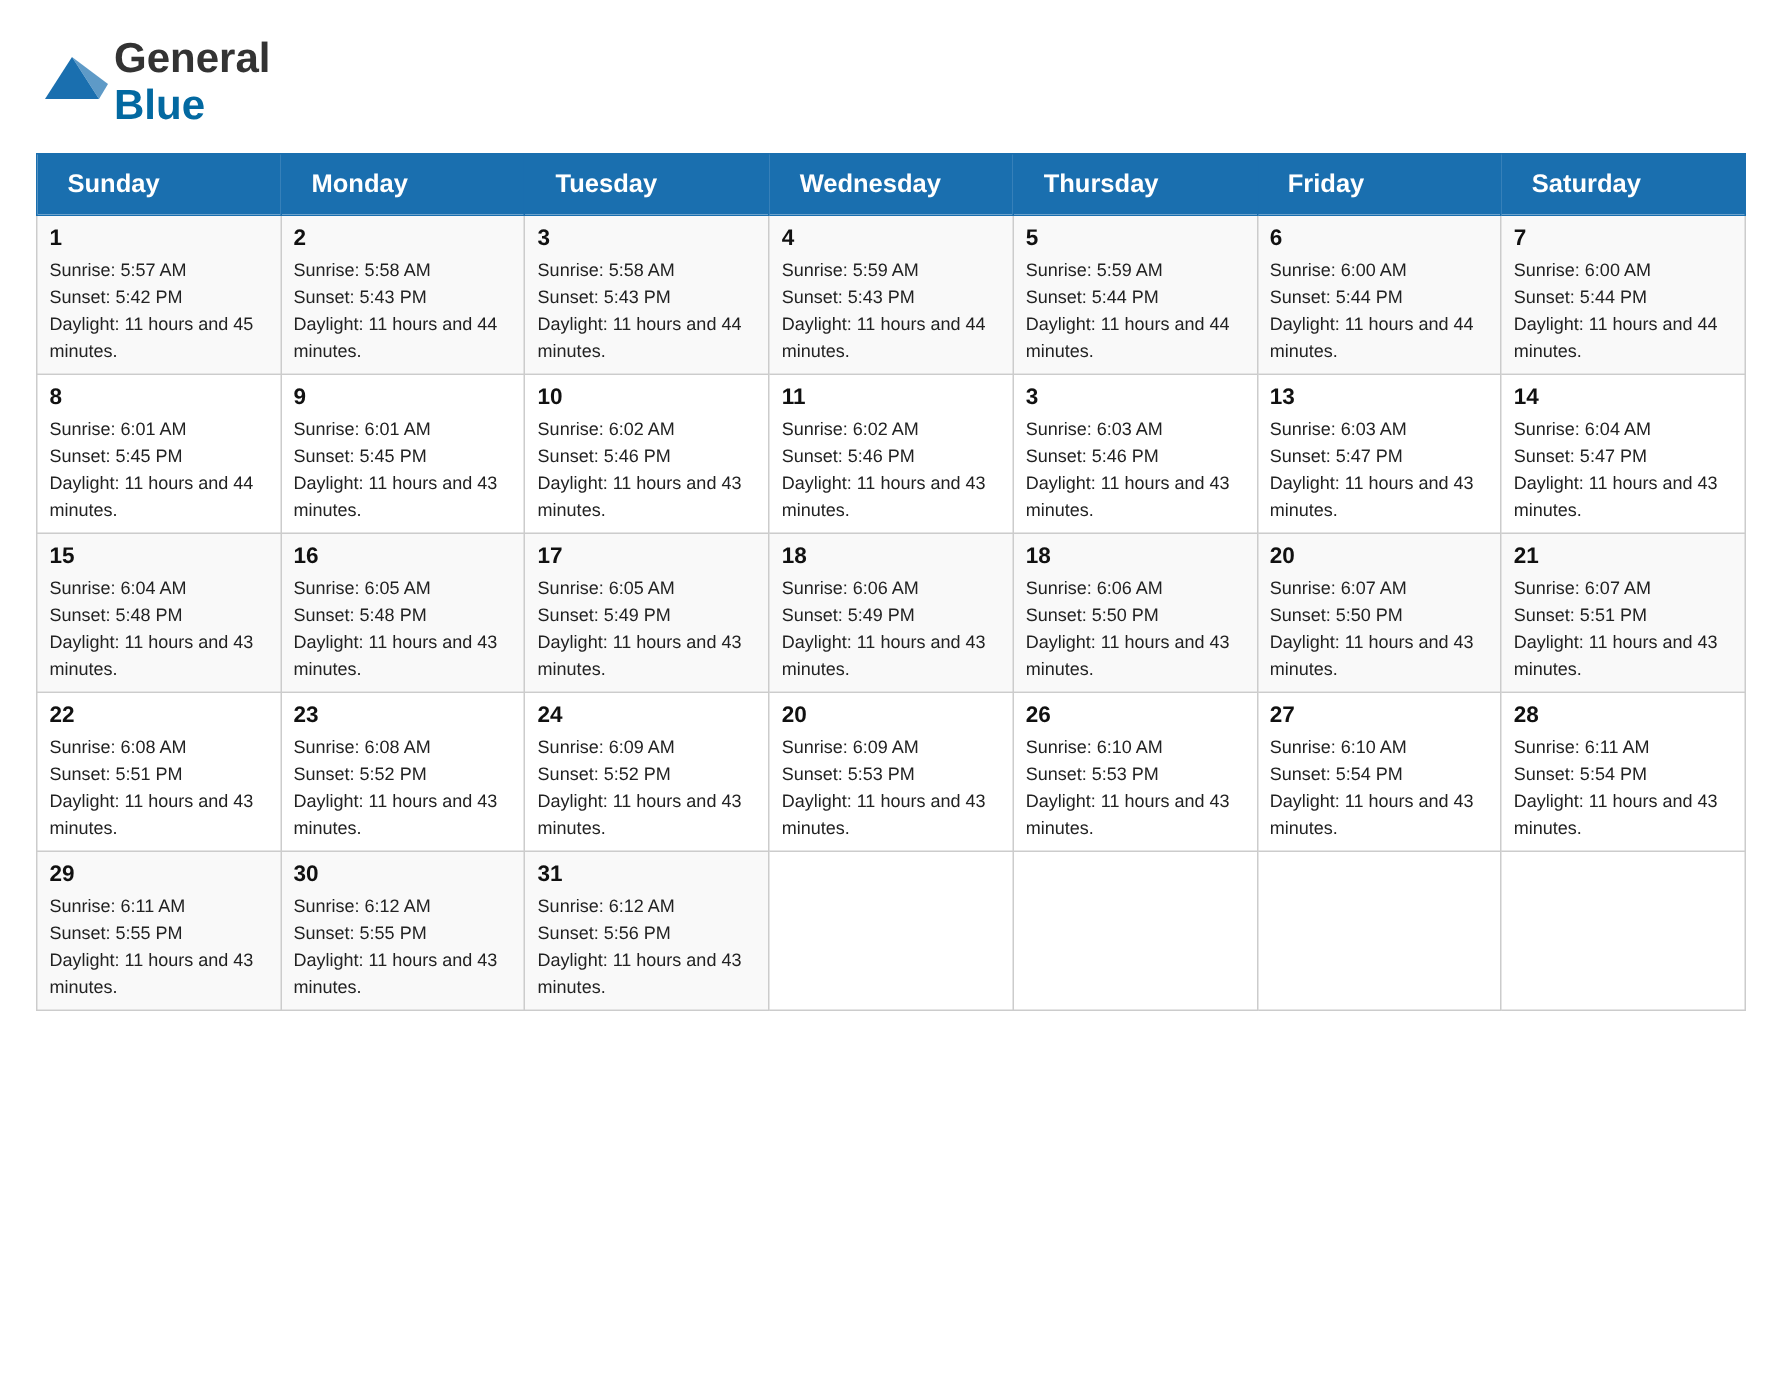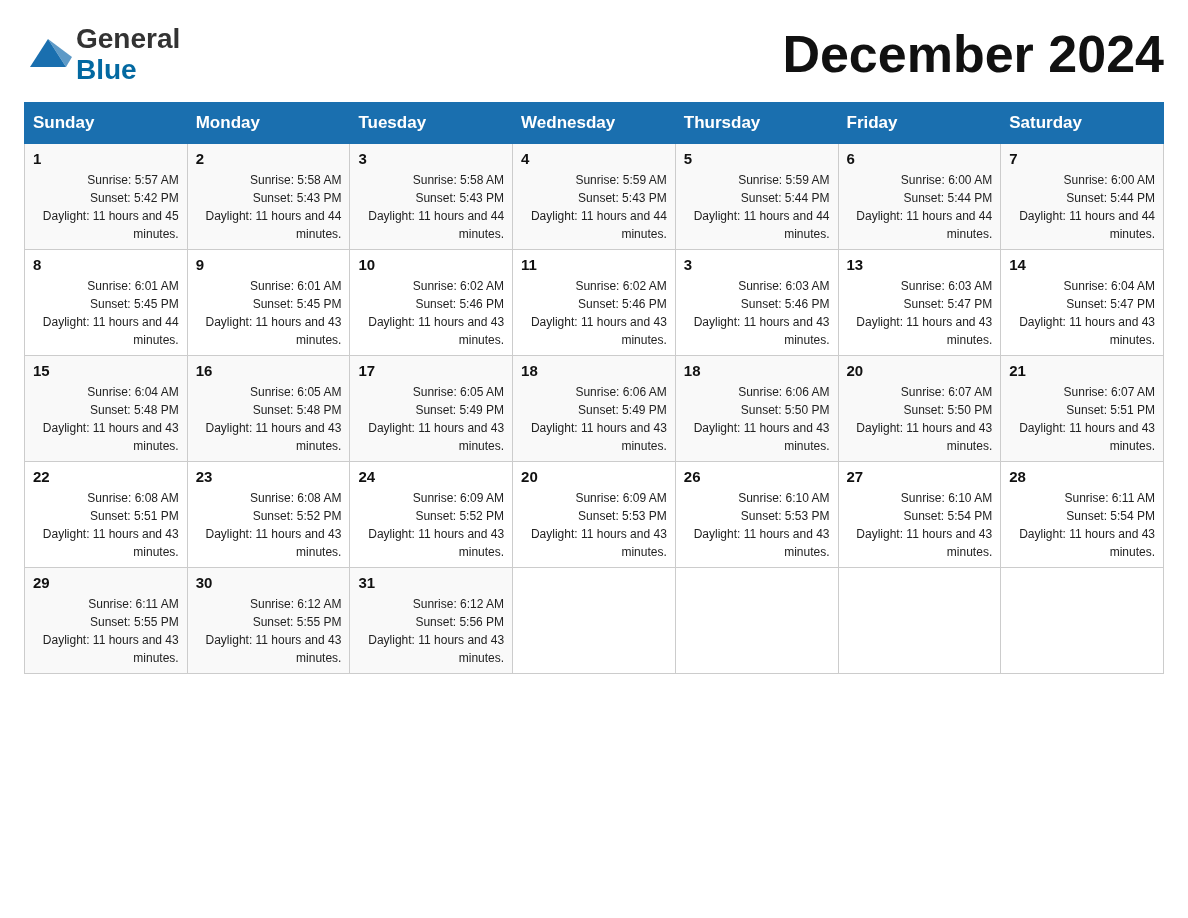--- a/index.html
+++ b/index.html
@@ -30,21 +30,21 @@
       margin-top: 4px;
     }
     table {
       width: 100%;
       border-collapse: collapse;
       table-layout: fixed;
     }
     thead tr th {
       background-color: #1a6faf;
       color: #fff;
-      padding: 10px 8px;
+      padding: 10px 20px;
       font-size: 17px;
       font-weight: bold;
       text-align: left;
       border: 1px solid #1a6faf;
     }
     tbody tr td {
       border: 1px solid #ccc;
       vertical-align: top;
       padding: 6px 8px;
       font-size: 12.5px;
@@ -54,21 +54,20 @@
     .day-number {
       font-size: 15px;
       font-weight: bold;
       margin-bottom: 4px;
       color: #111;
     }
     .day-info {
       font-size: 12px;
       color: #222;
       line-height: 1.5;
-      text-align: right;
     }
     tbody tr:nth-child(odd) td {
       background-color: #f9f9f9;
     }
     tbody tr:nth-child(even) td {
       background-color: #ffffff;
     }
     td.empty {
       background-color: #fff !important;
     }
@@ -109,21 +108,20 @@
         <polygon points="6,38 24,10 42,38" fill="#1a6faf"></polygon>
         <polygon points="24,10 42,38 48,28" fill="#1a6faf" opacity="0.7"></polygon>
       </svg>
     </div>
     <div class="logo-name">
       <span class="logo-general">General</span>
       <span class="logo-blue">Blue</span>
     </div>
   </div>
   <div class="title-area">
-    <div class="calendar-title">December 2024</div>
   </div>
 </div>
 
 <table>
   <thead>
     <tr>
     <th>Sunday</th>
         <th>Monday</th>
         <th>Tuesday</th>
         <th>Wednesday</th>

